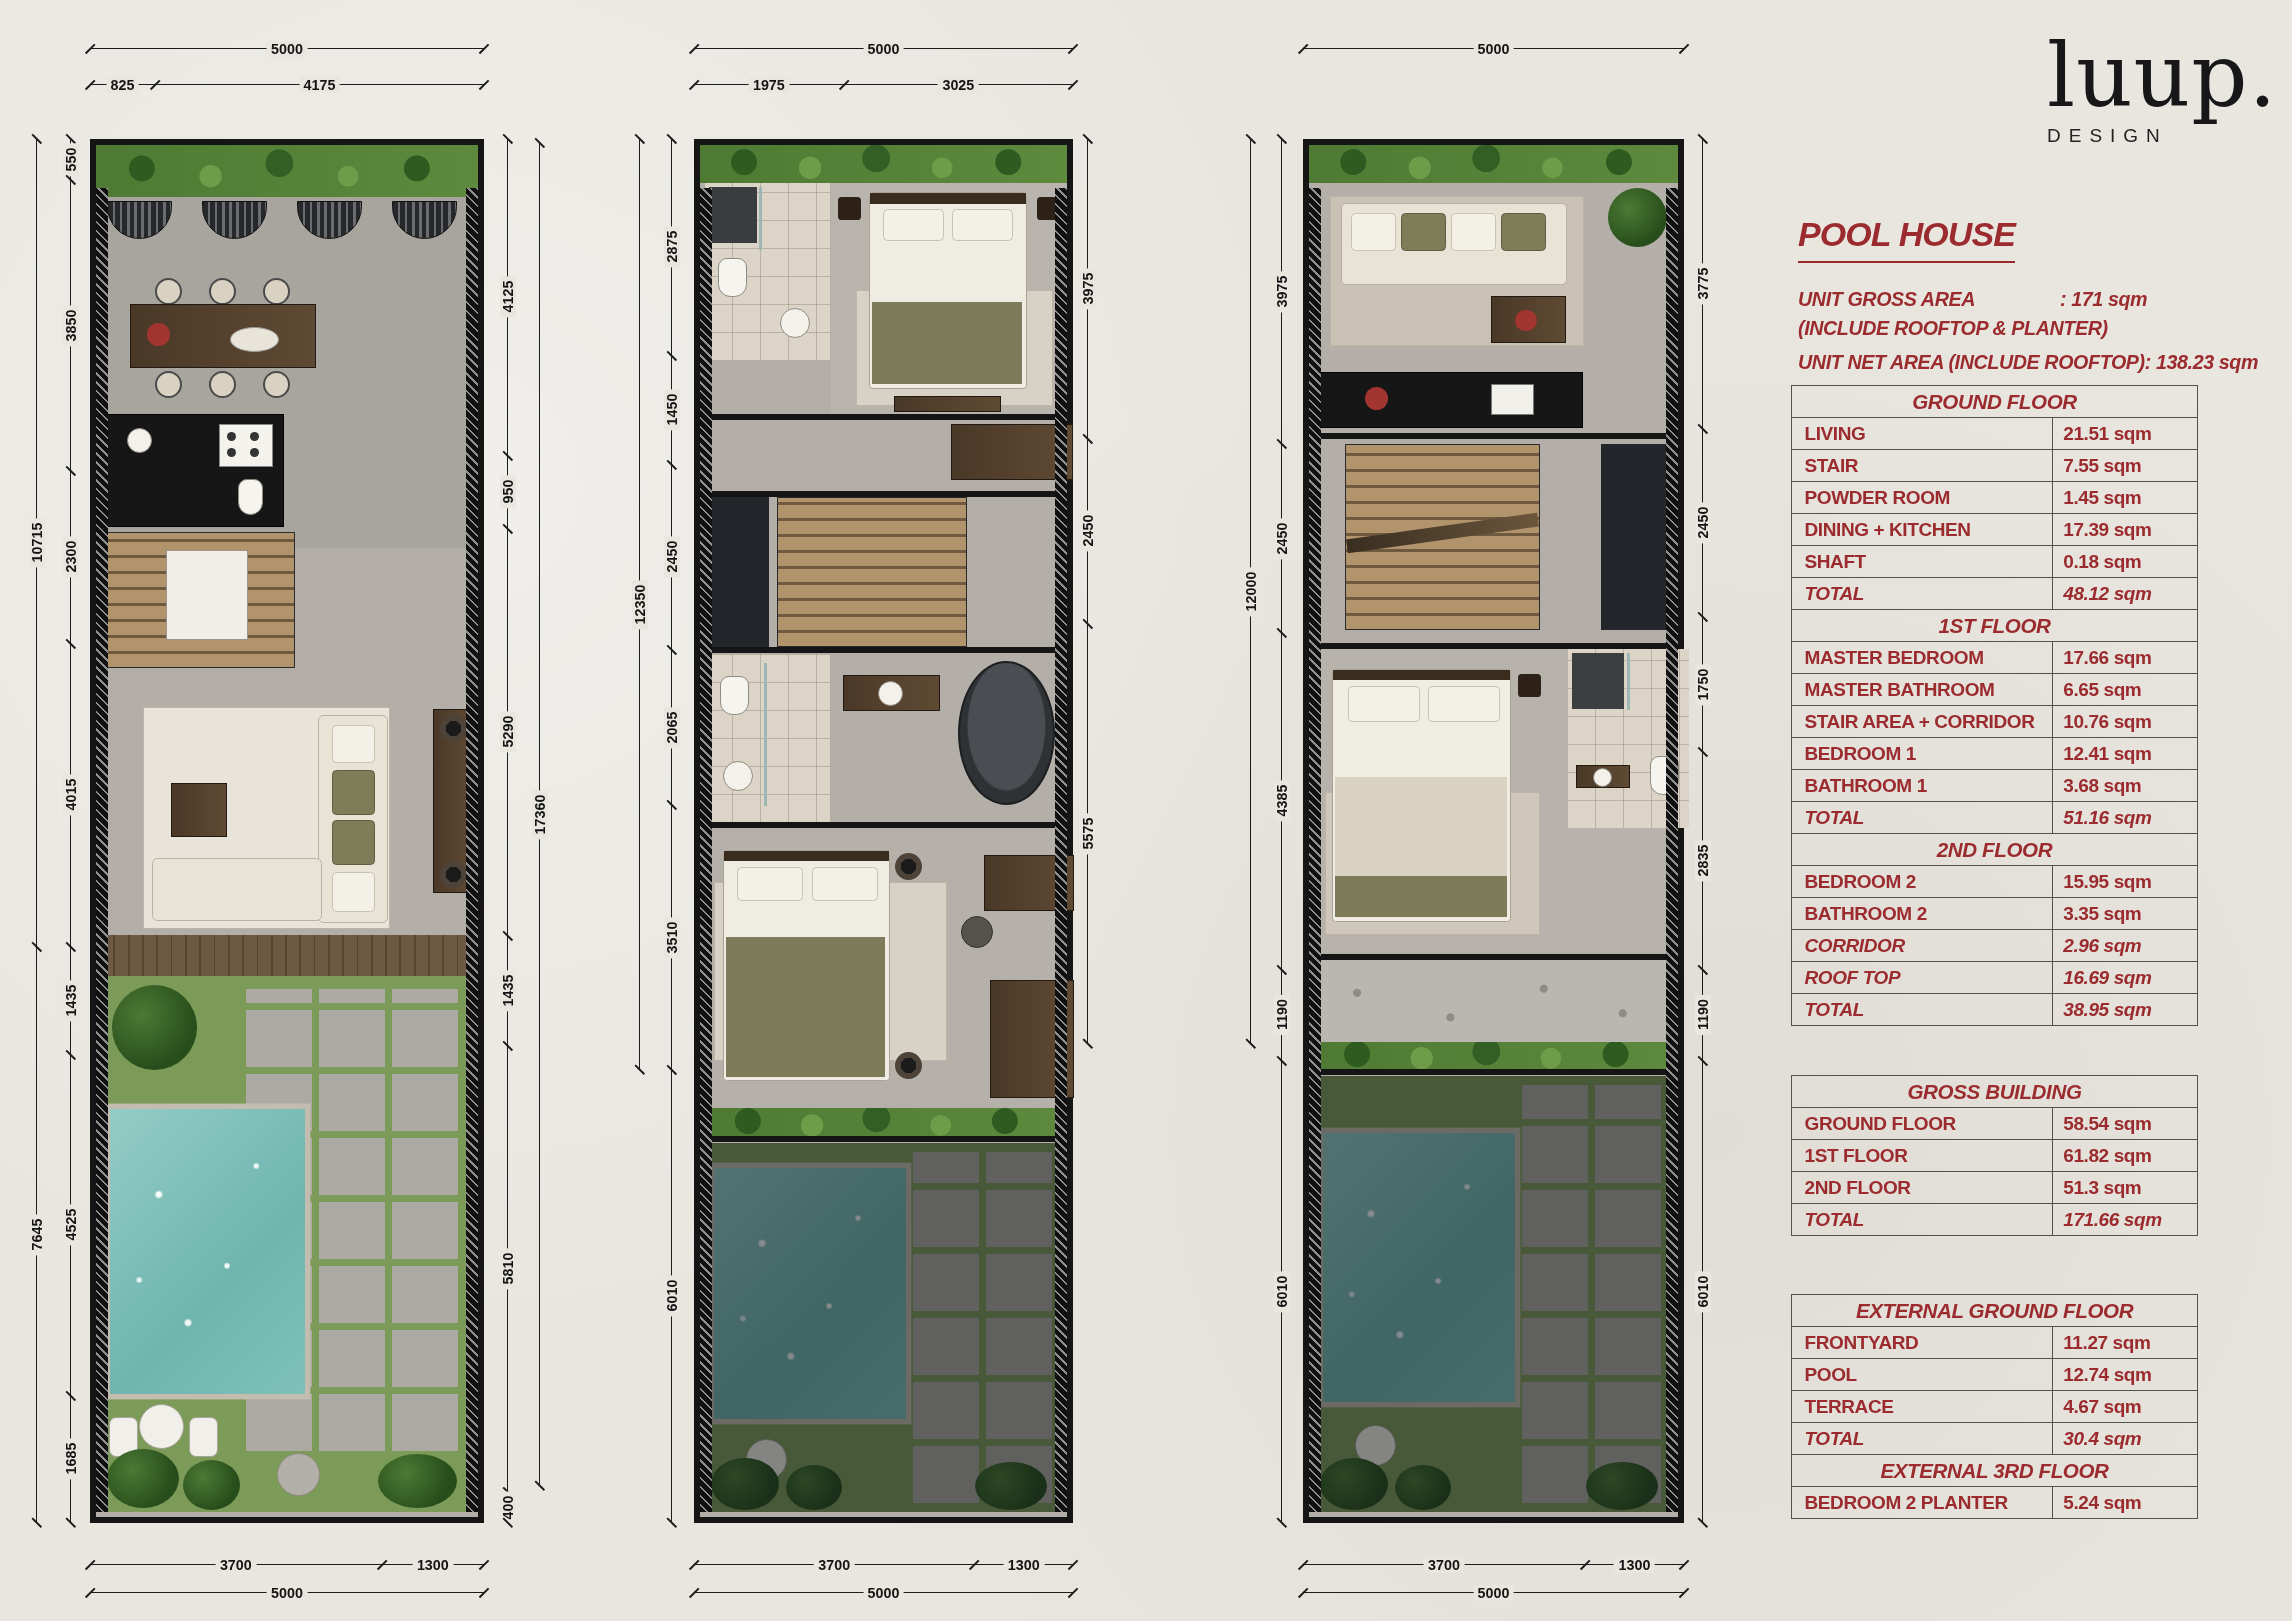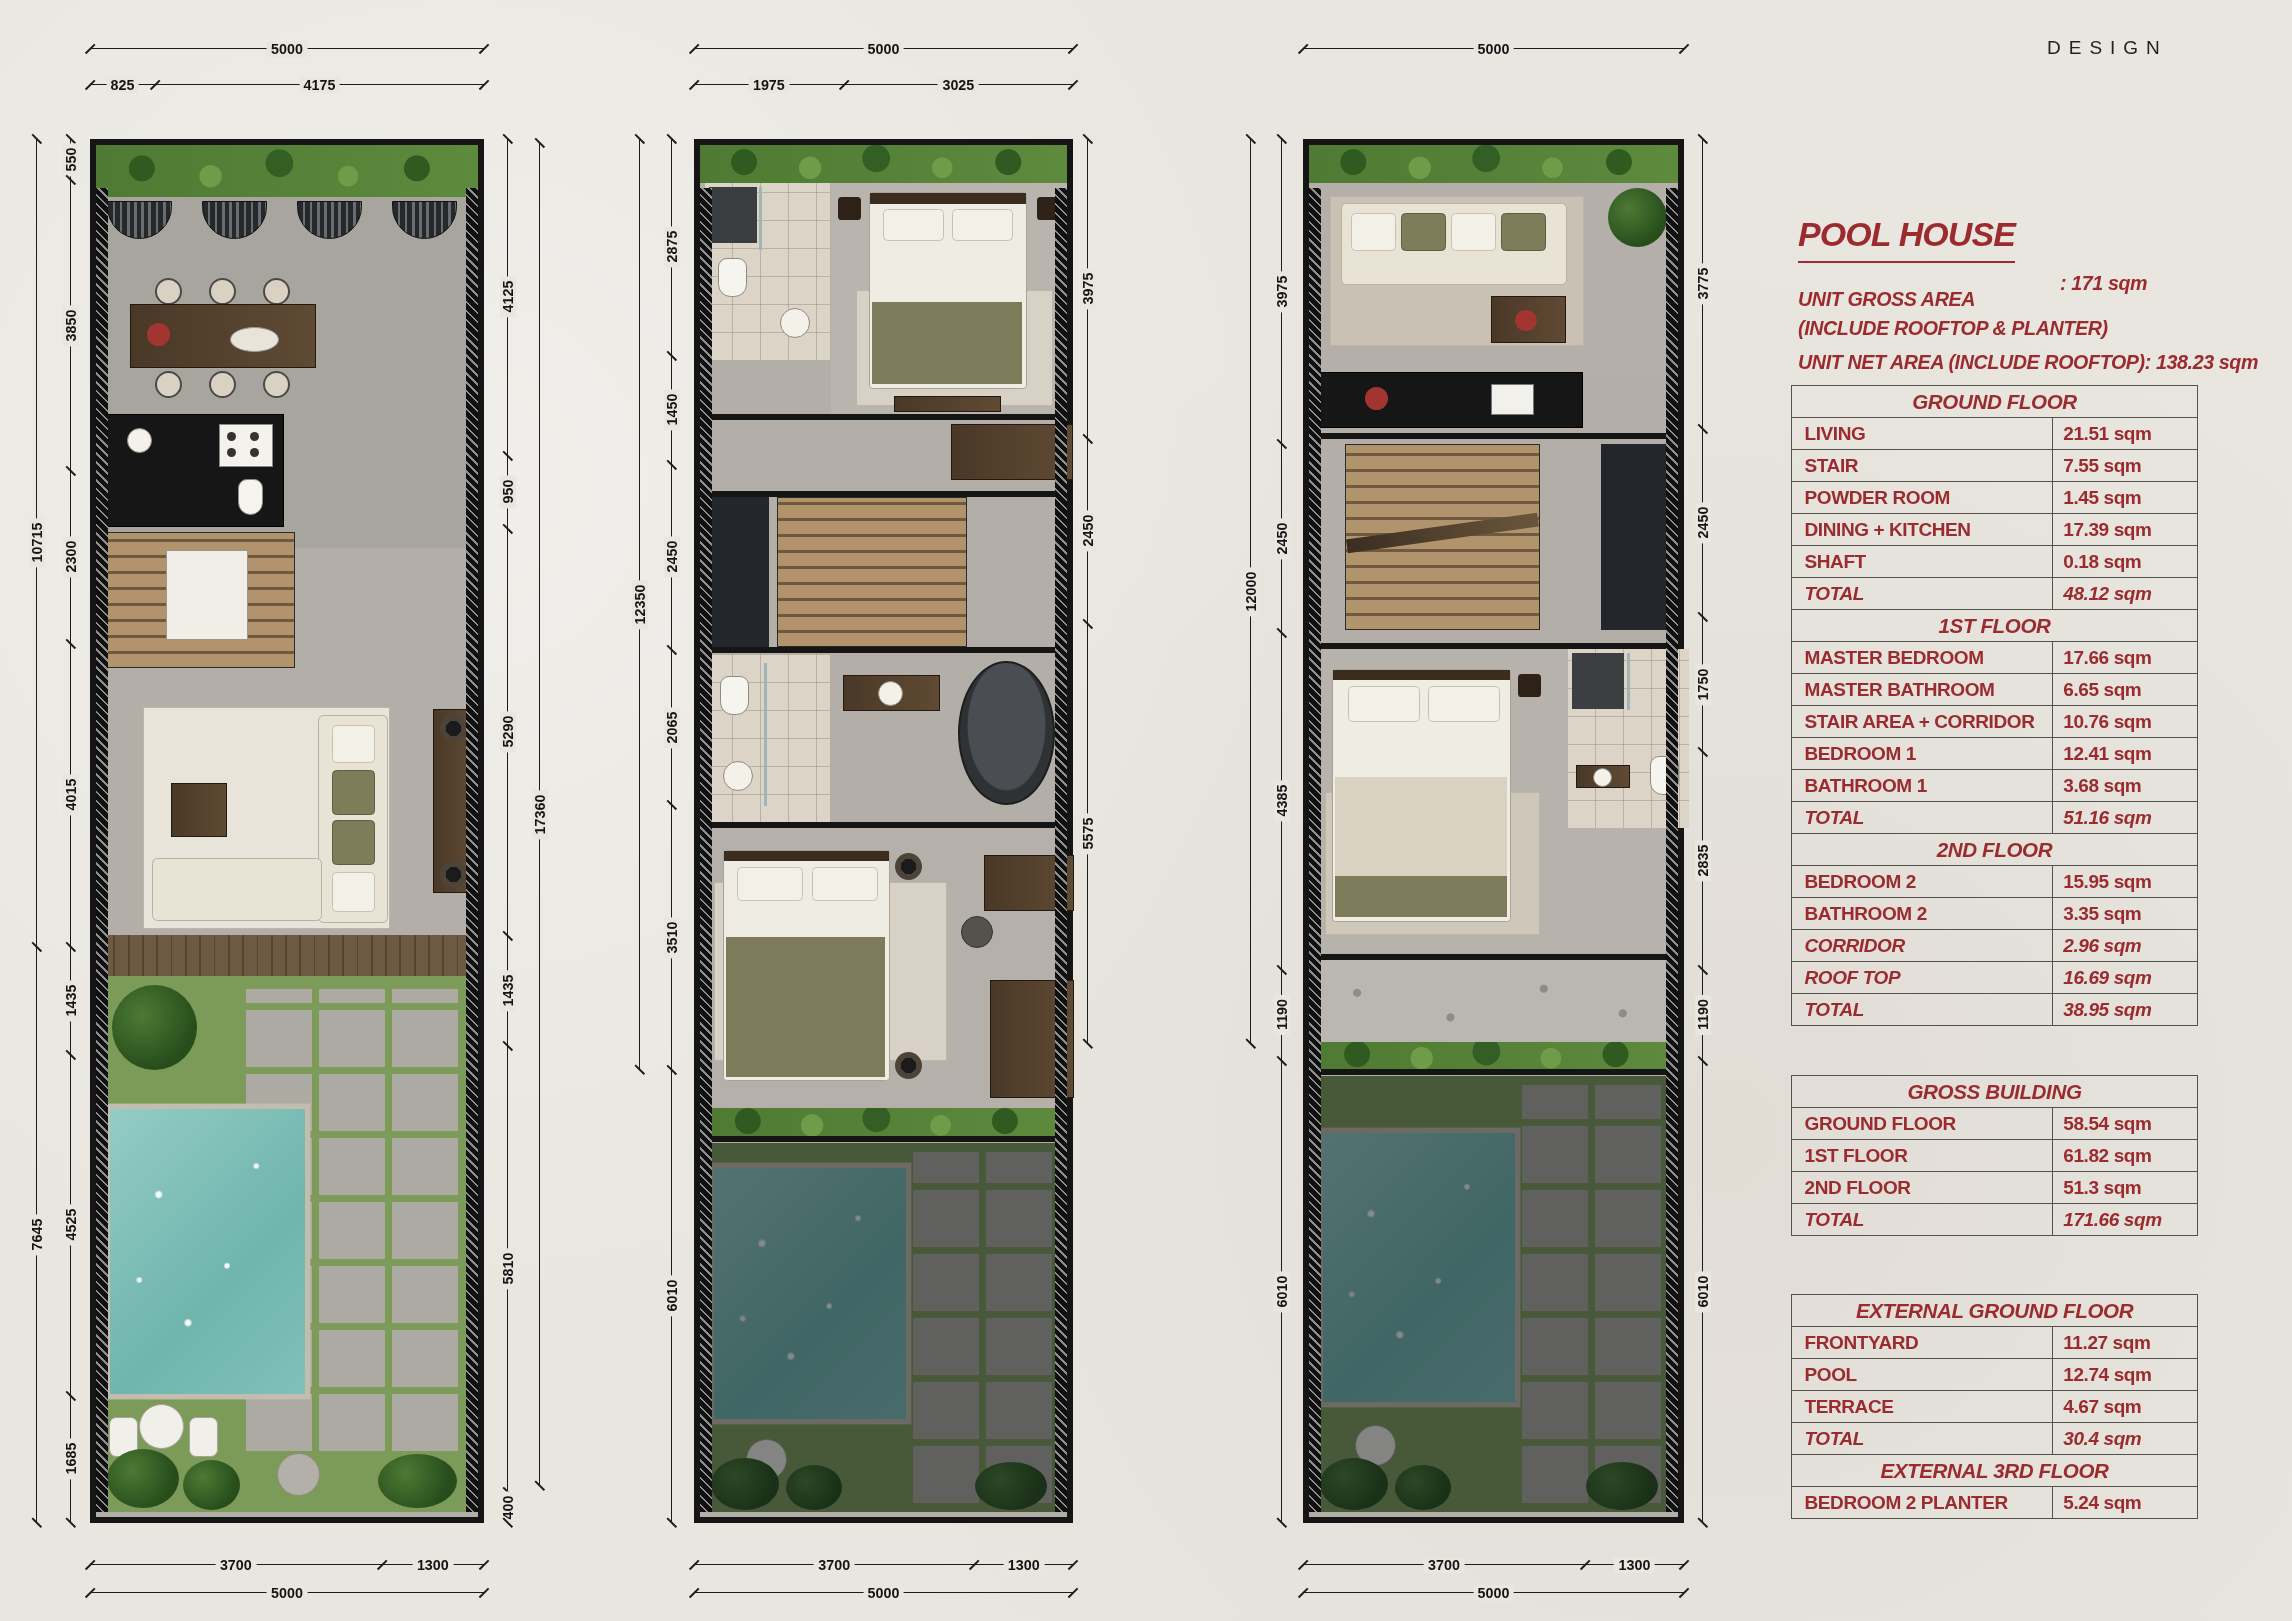--- a/index.html
+++ b/index.html
@@ -483,29 +483,30 @@
         <span class="dlab">1300</span>
       </div>
     </div>
   <div class="dim h" style="left:1303px;top:1583px;width:381px;">
       <div class="seg" style="flex-grow: 5000;">
         <span class="dlab">5000</span>
       </div>
     </div>
 
   <div class="abs" style="left:2047px;top:32px;">
+    <div class="logo-word">luup.</div>
     <div class="logo-sub">DESIGN</div>
   </div>
 
   <div class="abs" style="left:1798px;top:215px;">
     <span class="sheet-title">POOL HOUSE</span>
   </div>
 
   <div class="sum-line" style="left:1798px;top:288px;">UNIT GROSS AREA</div>
-  <div class="sum-line" style="left:2060px;top:272px;">: 171 sqm</div>
+  <div class="sum-line" style="left:2060px;top:288px;">: 171 sqm</div>
   <div class="sum-line" style="left:1798px;top:317px;">(INCLUDE ROOFTOP &amp; PLANTER)</div>
   <div class="sum-line" style="left:1798px;top:351px;">UNIT NET AREA (INCLUDE ROOFTOP): 138.23 sqm</div>
 
   <div class="table" style="left:1791px;top:385px;">
       <div class="trow thead">
         <div>GROUND FLOOR</div>
       </div>
       <div class="trow">
         <div class="cl">LIVING</div>
         <div class="cv">21.51 sqm</div>

